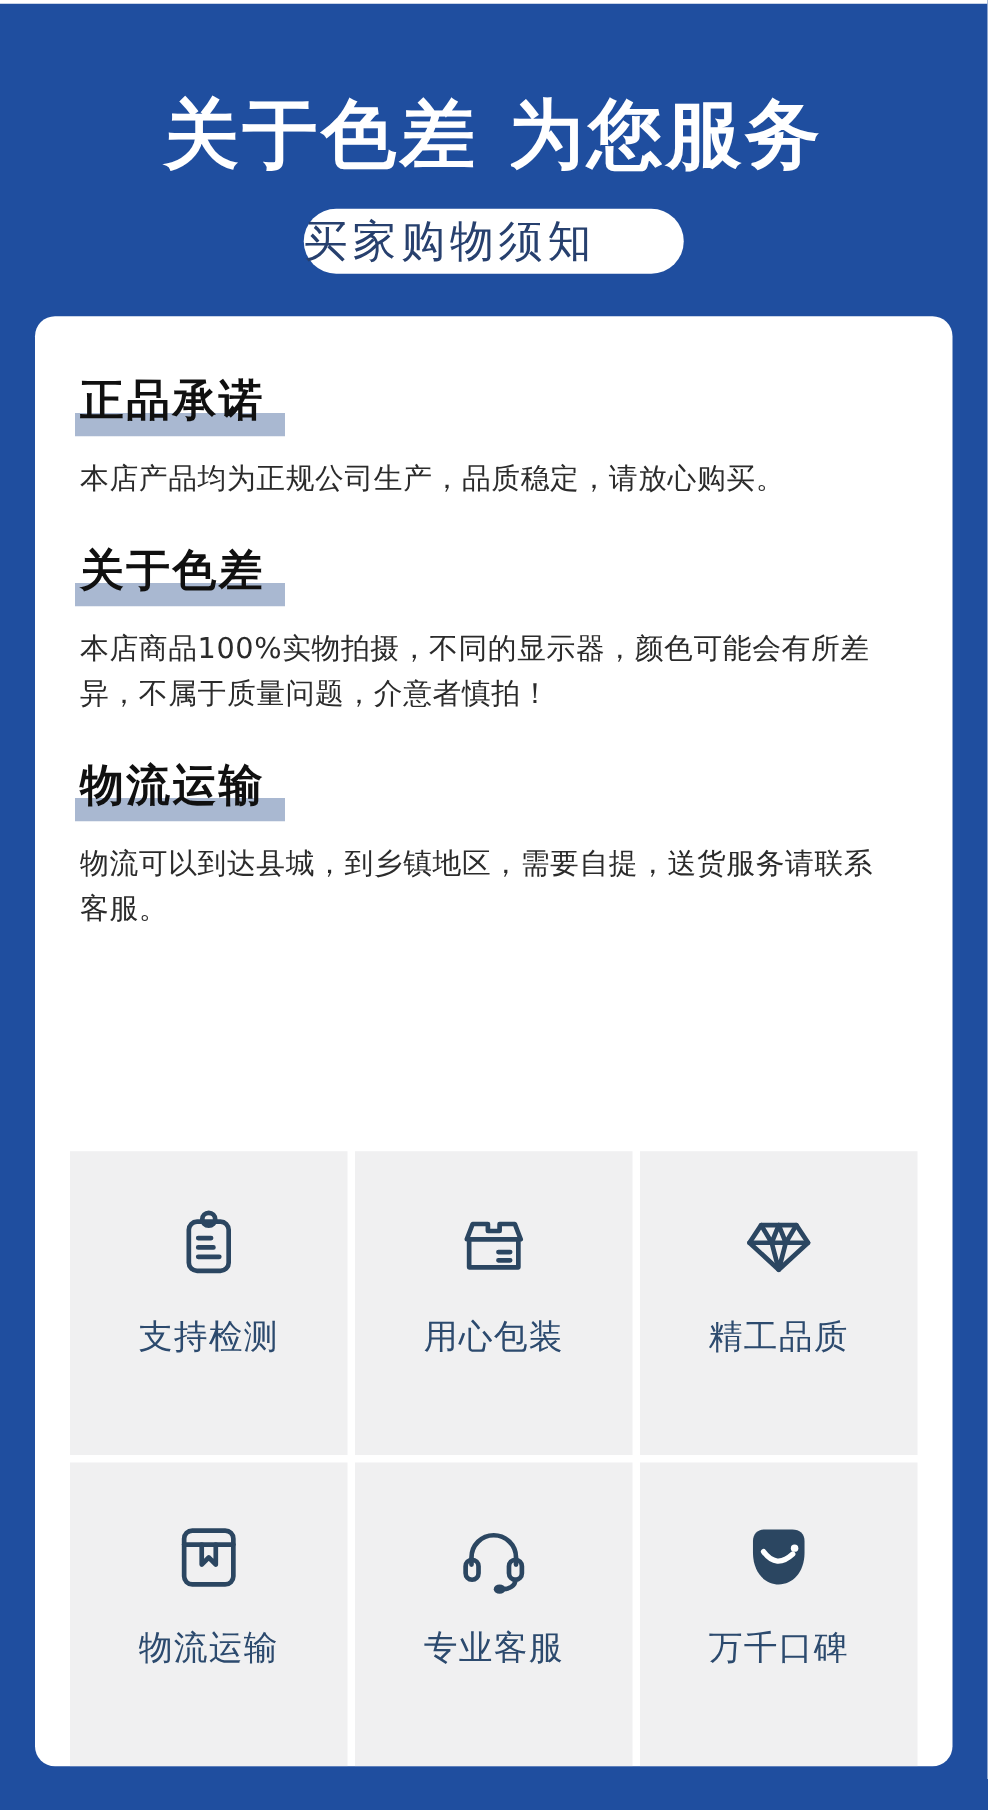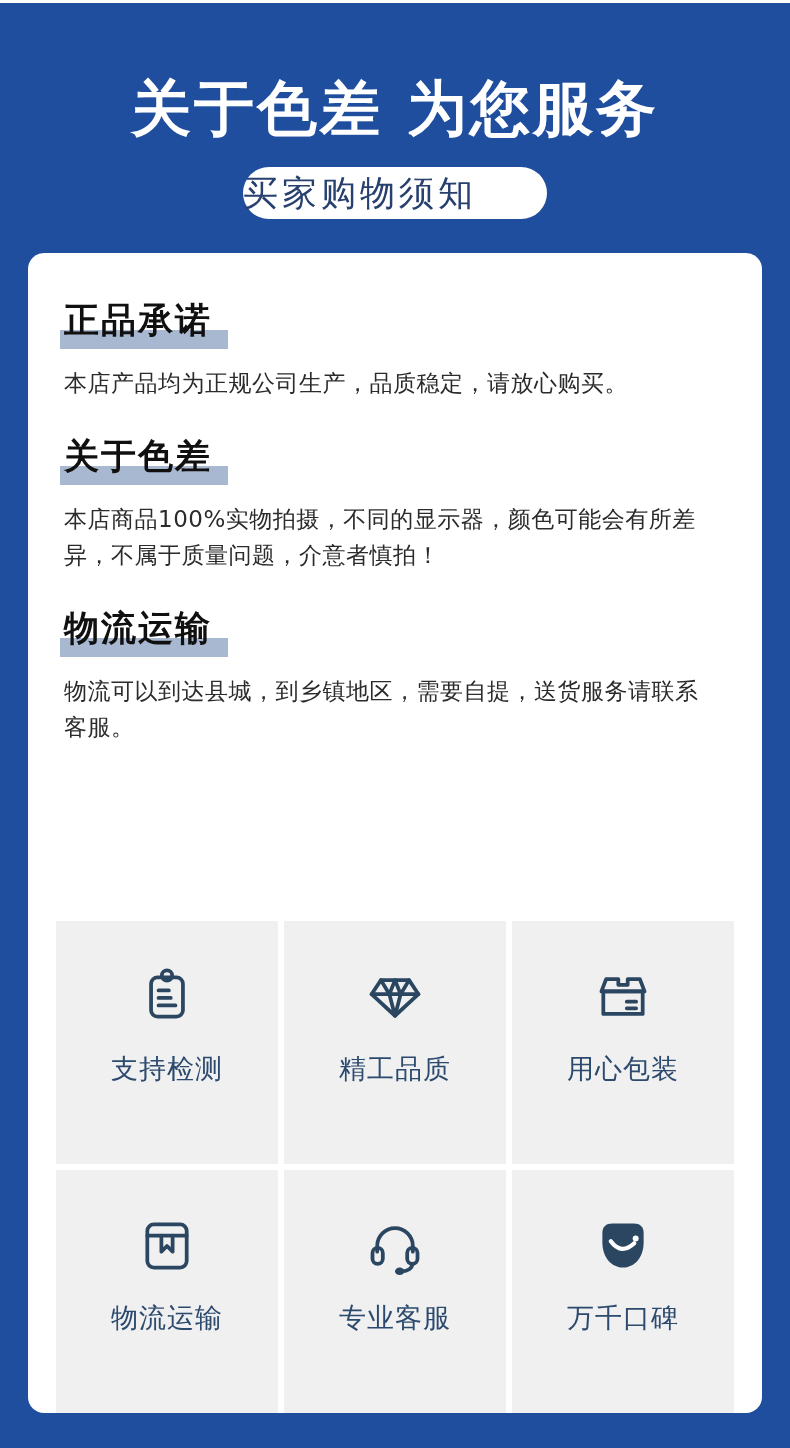--- a/index.html
+++ b/index.html
@@ -99,36 +99,36 @@
           <circle class="ic" cx="32" cy="9" r="5.5" fill="#f0f0f1"></circle>
           <path class="ic" d="M23 25h11M23 33h13M23 41h18"></path>
         </svg>
       </span>
       <span class="feature-label">支持检测</span>
     </div>
 
     <div class="feature-cell">
       <span>
         <svg viewBox="0 0 64 64">
-          <path class="ic" d="M17 14h30l10 15-25 23L7 29z"></path>
-          <path class="ic" d="M7 29h50M17 14l9 15M47 14l-9 15M32 14l-6 15M32 14l6 15M26 29l6 23M38 29l-6 23"></path>
-        </svg>
-      </span>
-      <span class="feature-label">精工品质</span>
-    </div>
-
-    <div class="feature-cell">
-      <span>
-        <svg viewBox="0 0 64 64">
           <path class="ic" d="M9 26l5-13h13v6h10v-6h13l5 13z"></path>
           <path class="ic" d="M11 26h42v24H11z"></path>
           <path class="ic" d="M36 37h10M36 44h10"></path>
         </svg>
       </span>
       <span class="feature-label">用心包装</span>
+    </div>
+
+    <div class="feature-cell">
+      <span>
+        <svg viewBox="0 0 64 64">
+          <path class="ic" d="M17 14h30l10 15-25 23L7 29z"></path>
+          <path class="ic" d="M7 29h50M17 14l9 15M47 14l-9 15M32 14l-6 15M32 14l6 15M26 29l6 23M38 29l-6 23"></path>
+        </svg>
+      </span>
+      <span class="feature-label">精工品质</span>
     </div>
 
     <div class="feature-cell">
       <span>
         <svg viewBox="0 0 64 64">
           <rect class="ic" x="11" y="9" width="42" height="46" rx="7"></rect>
           <path class="ic" d="M11 21h42"></path>
           <path class="ic" d="M26 21v17l6-6 6 6V21"></path>
         </svg>
       </span>

